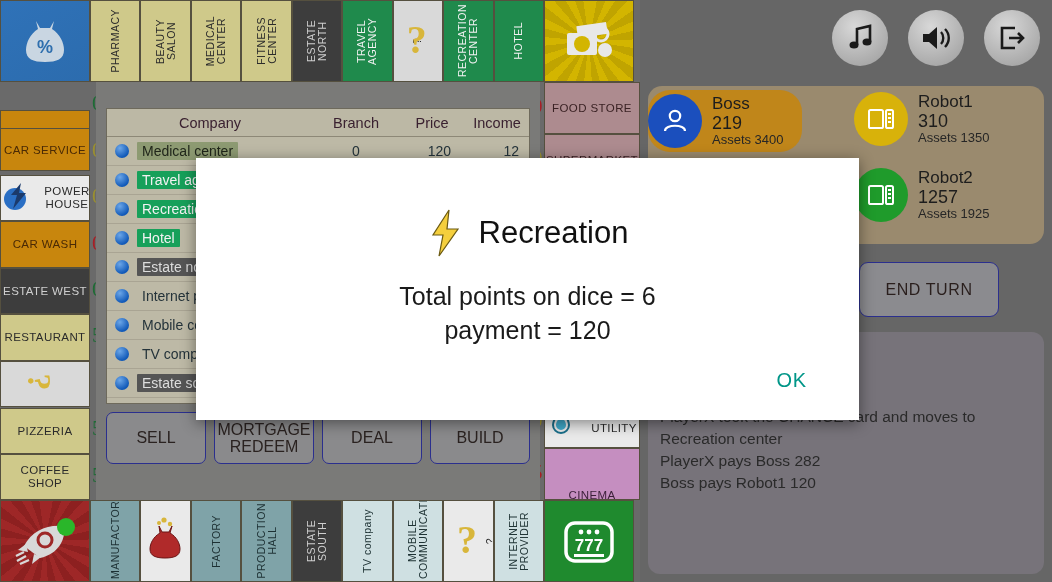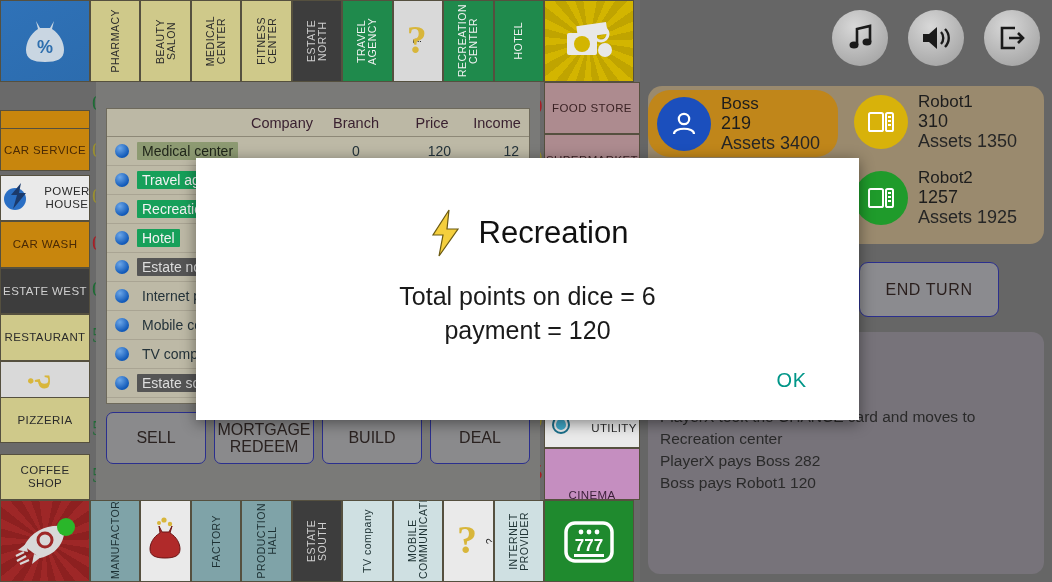--- a/index.html
+++ b/index.html
@@ -69,21 +69,21 @@
   .num.r { color: #a71f26; }
   .num.o { color: #9a8f30; }
 
   
   .center { position: absolute; left: 96px; top: 82px; width: 444px; height: 418px; background: #7a7a78; }
   .tbl-wrap { position: absolute; left: 10px; top: 26px; width: 424px; height: 296px;
               background: #bdb9a6; border: 1px solid #6e6a5c; }
   .tbl-head { display: flex; height: 28px; align-items: center;
               background: #bcb8a5; border-bottom: 1px solid #8d8877;
               font-size: 14.5px; color: #3a2130; }
-  .tbl-head .c1 { width: 206px; text-align: right; }
+  .tbl-head .c1 { width: 206px; text-align: center; }
   .tbl-head .c2 { width: 86px; text-align: center; }
   .tbl-head .c3 { width: 66px; text-align: center; }
   .tbl-head .c4 { width: 64px; text-align: center; }
   .trow { display: flex; height: 29px; align-items: center;
           border-bottom: 1px solid #a9a493; font-size: 14px; color: #24333a; }
   .trow .dot { width: 30px; display: flex; justify-content: center; }
   .trow .dot i { display: block; width: 14px; height: 14px; border-radius: 50%;
                  background: radial-gradient(circle at 35% 30%, #6ba6e8, #1159b8 70%); }
   .trow .nm { width: 176px; }
   .trow .nm span { display: inline-block; padding: 1px 5px; border-radius: 1px; }
@@ -104,27 +104,27 @@
   
   .rightpanel { position: absolute; left: 640px; top: 0; width: 412px; height: 582px; background: #666; }
   .topicons { position: absolute; right: 12px; top: 10px; display: flex; gap: 20px; }
   .cbtn { width: 56px; height: 56px; border-radius: 50%;
           background: radial-gradient(circle at 40% 30%, #d8d8d8, #9a9a9a);
           display: flex; align-items: center; justify-content: center; }
 
   .players { position: absolute; left: 8px; top: 86px; width: 396px; height: 158px;
              background: #9a8a6e; border-radius: 14px; }
   .pcard { position: absolute; display: flex; align-items: center; gap: 10px; }
-  .pcard.active { background: #c0861a; border-radius: 22px; padding: 4px 18px 4px 9px; }
+  .pcard.active { background: #c0861a; border-radius: 22px; padding: 4px 18px 4px 0; }
   .pav { width: 54px; height: 54px; border-radius: 50%; display: flex;
          align-items: center; justify-content: center; flex: none; }
   .pinfo { line-height: 1.12; }
   .pname { font-size: 17px; color: #1d1d1d; }
   .pcash { font-size: 18px; color: #1d1d1d; }
-  .passets { font-size: 18px; color: #262626; }
+  .passets { font-size: 13px; color: #262626; }
 
   .endturn { position: absolute; left: 219px; top: 262px; width: 140px; height: 55px;
              border: 1px solid #2b2f8e; border-radius: 9px; background: #8b8b8f;
              display: flex; align-items: center; justify-content: center;
              font-size: 16px; color: #2a1f1d; letter-spacing: .6px; }
 
   .log { position: absolute; left: 8px; top: 332px; width: 396px; height: 242px;
          background: #77737a; border-radius: 12px; padding: 8px 12px;
          font-size: 15.5px; color: #2a2a2a; line-height: 1.42; overflow: hidden; }
 
@@ -269,21 +269,21 @@
         </div>
         <div class="cell dark left-cell" style="left: 0px; top: 267.778px; width: 90px; height: 46.4444px;">
           <span class="lbl">ESTATE WEST</span>
         </div>
         <div class="cell olive left-cell" style="left: 0px; top: 314.222px; width: 90px; height: 46.4444px;">
           <span class="lbl">RESTAURANT</span>
         </div>
         <div class="cell grey left-cell" style="left: 0px; top: 360.667px; width: 90px; height: 46.4444px;">
           <span class="lbl"></span>
         </div>
-        <div class="cell olive left-cell" style="left: 0px; top: 397px; width: 90px; height: 46.4444px;">
+        <div class="cell olive left-cell" style="left: 0px; top: 408px; width: 90px; height: 46.4444px;">
           <span class="lbl">PIZZERIA</span>
         </div>
         <div class="cell olive left-cell" style="left: 0px; top: 453.556px; width: 90px; height: 46.4444px;">
           <span class="lbl">COFFEE SHOP</span>
         </div>
       </div>
 
     <div id="right-cells">
         <div class="cell rose right-cell" style="left: 544px; top: 82px; width: 96px; height: 52.25px;">
           <span class="lbl">FOOD STORE</span>
@@ -449,22 +449,22 @@
               <div class="c3"></div>
               <div class="c4"></div>
             </div>
           </div>
       </div>
 
       <div class="btnrow">
         <div class="gbtn">SELL</div>
         <div class="gbtn" style="white-space:pre-line">MORTGAGE
 REDEEM</div>
+        <div class="gbtn">DEAL</div>
         <div class="gbtn">BUILD</div>
-        <div class="gbtn">DEAL</div>
       </div>
     </div>
   </div>
 
   <div class="rightpanel">
 
     <div class="topicons">
       <div class="cbtn">
         <svg width="30" height="30" viewBox="0 0 30 30">
           <path d="M12 22 V6 L25 3 V19" fill="none" stroke="#1a1a1a" stroke-width="2.6"></path>

